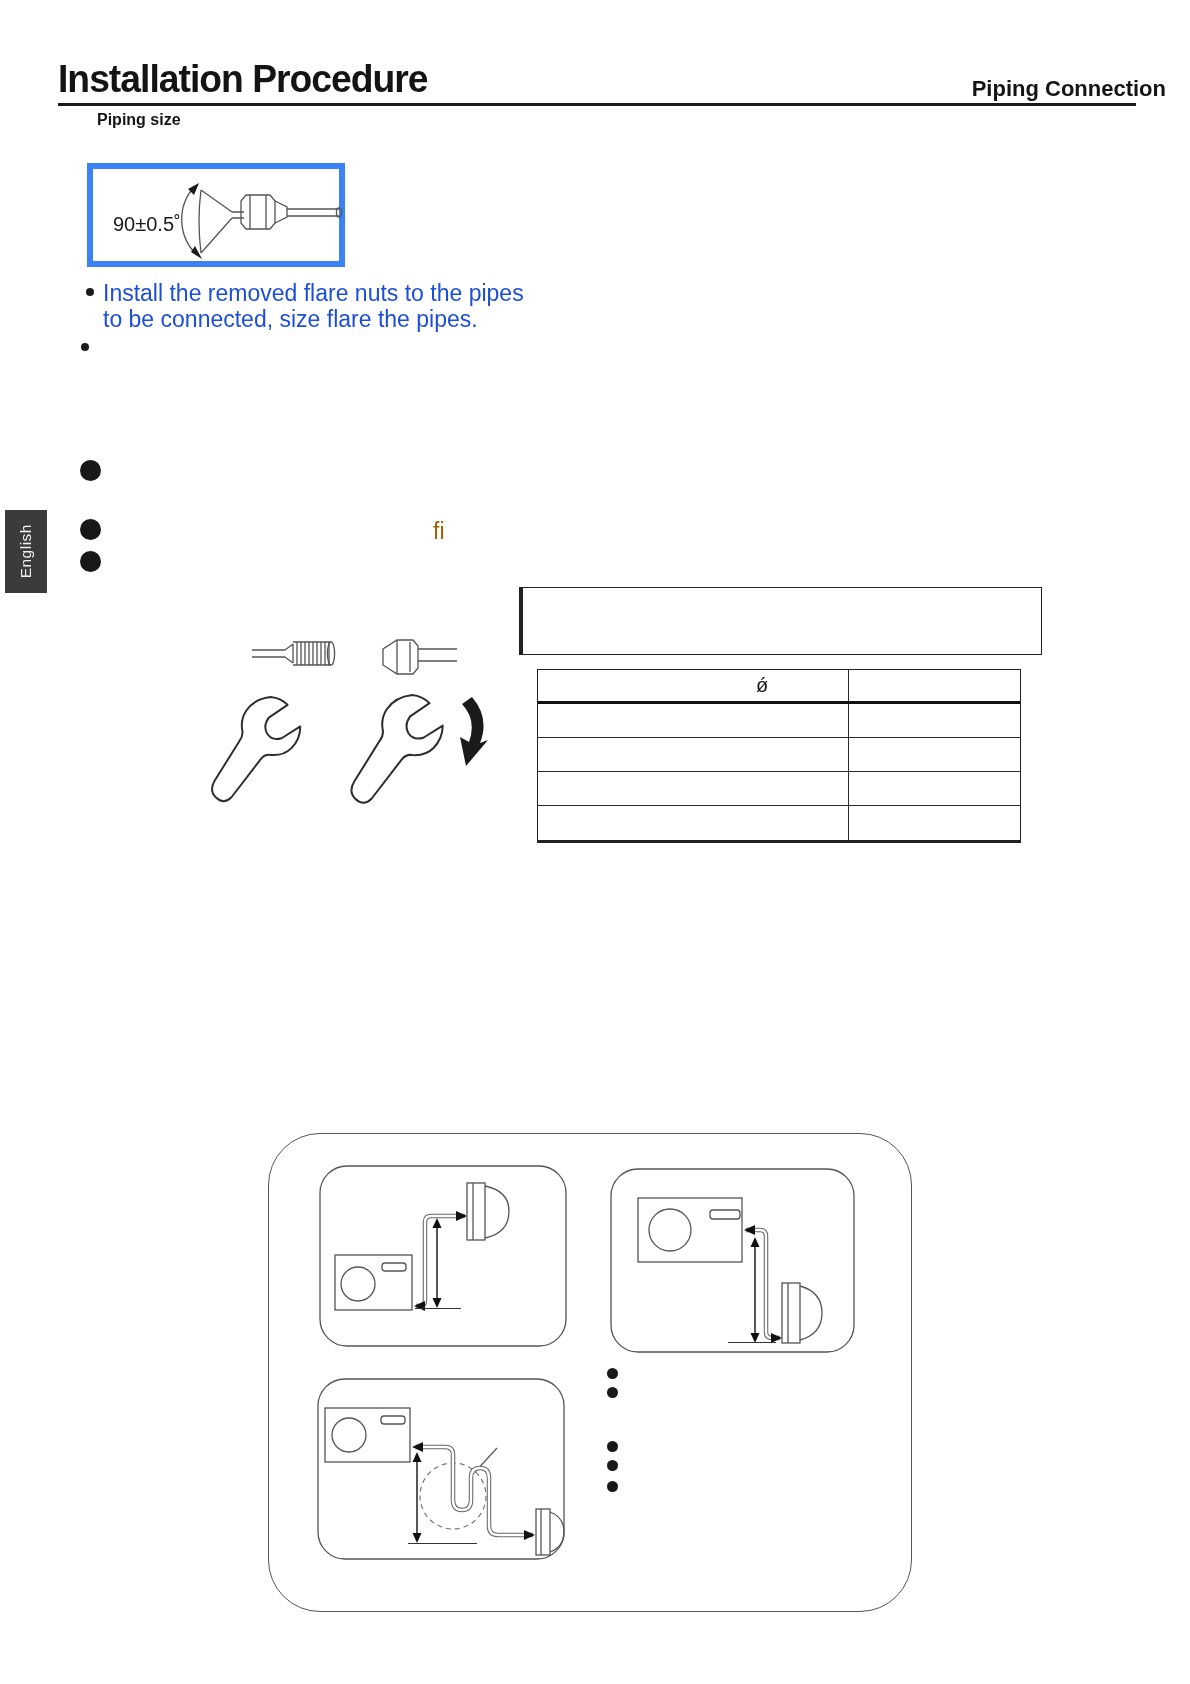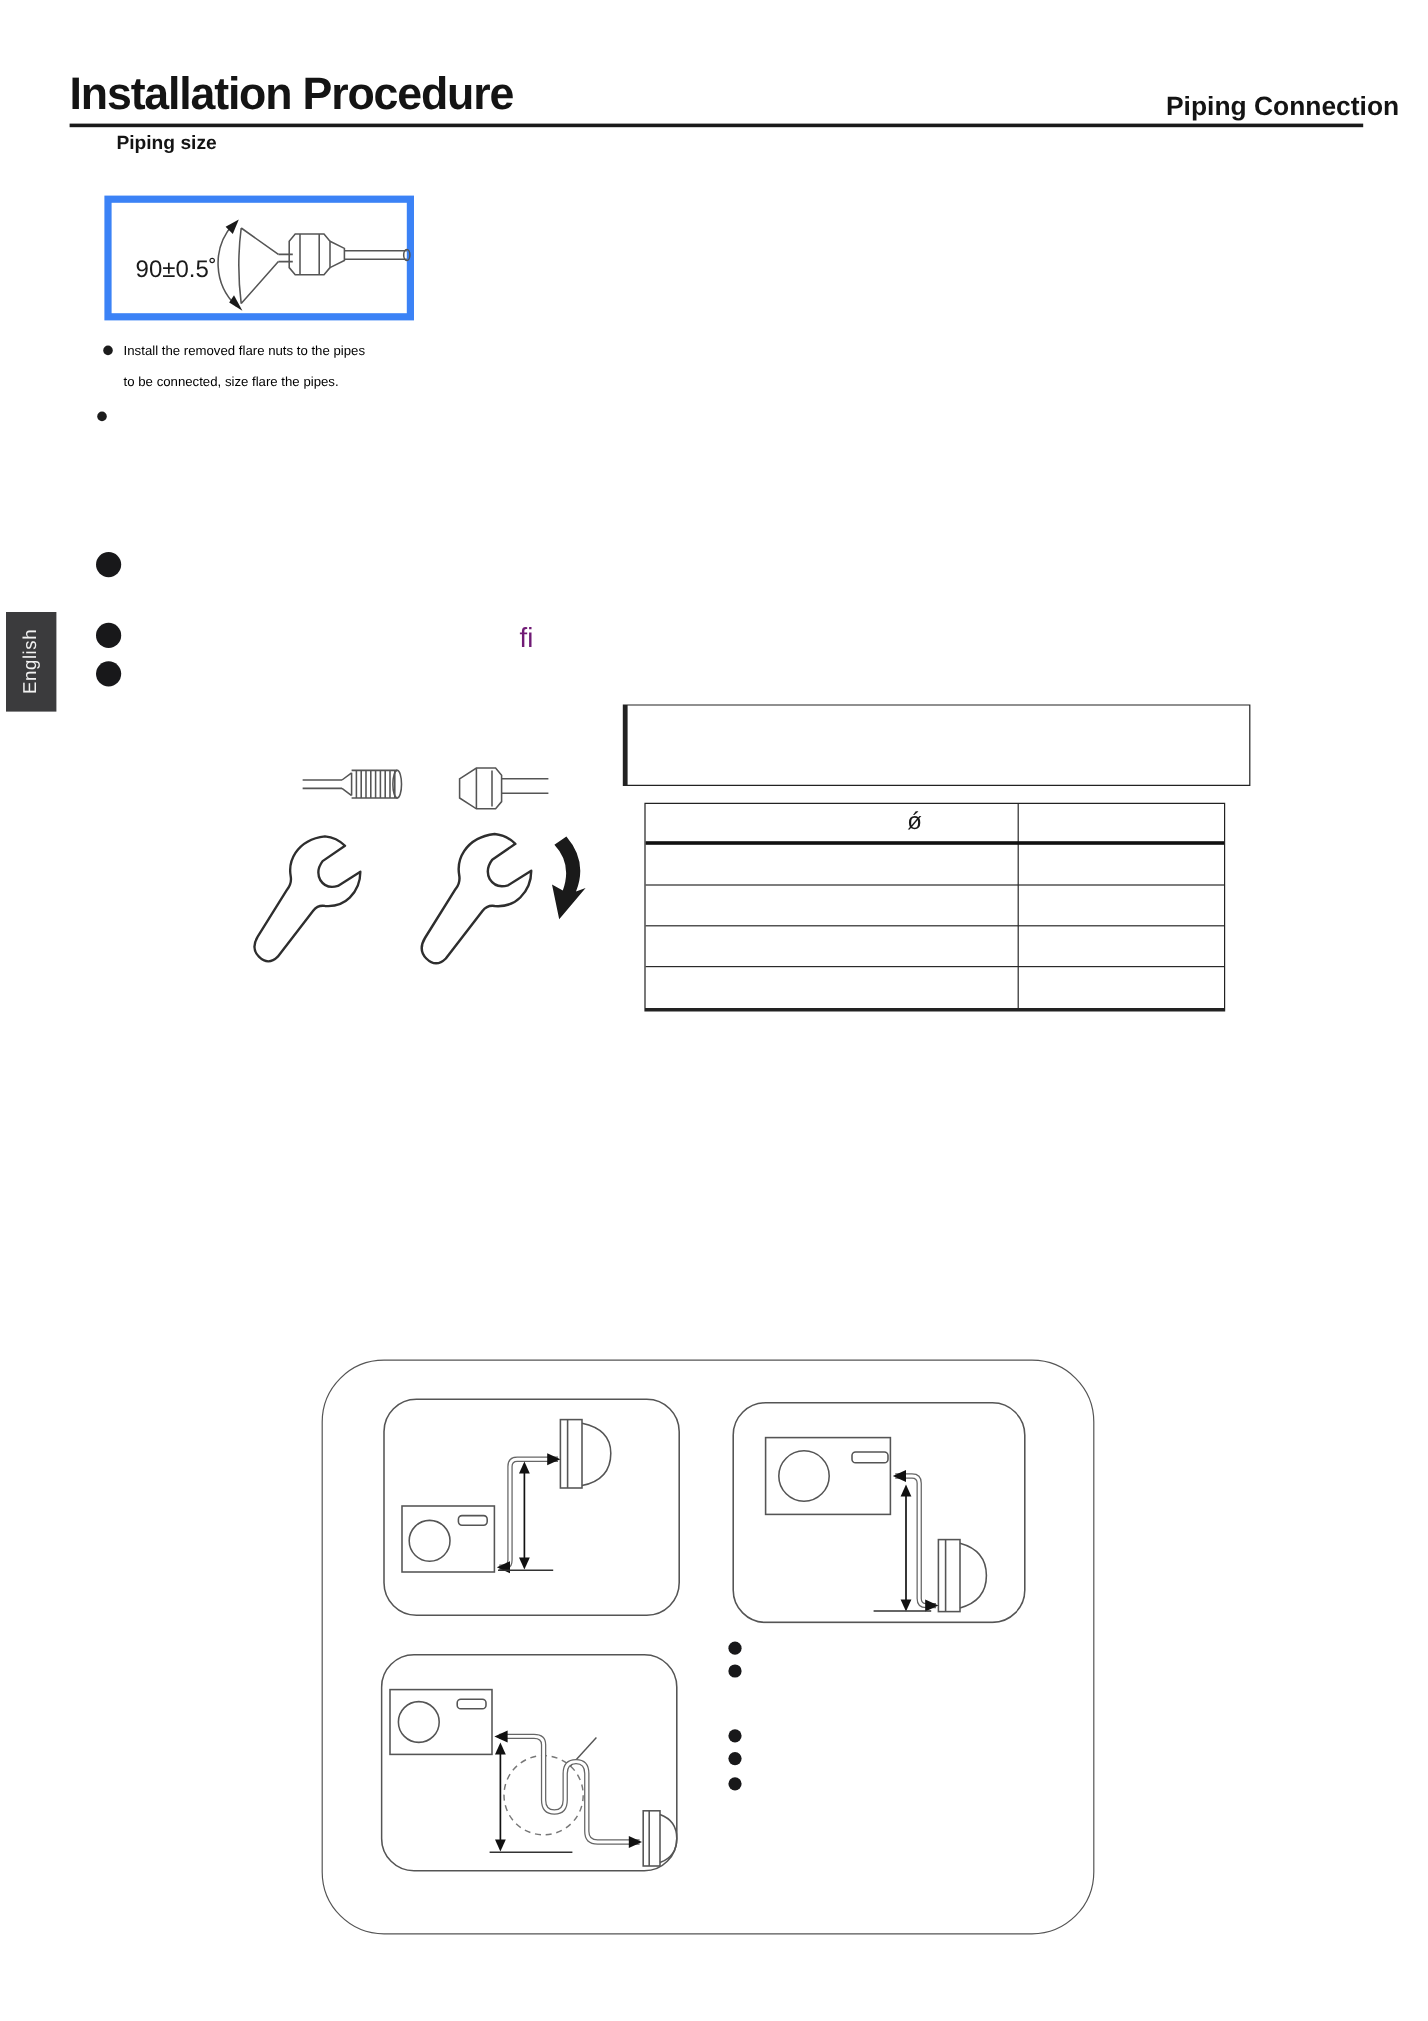--- a/index.html
+++ b/index.html
@@ -13,34 +13,34 @@
     color:#141414;transform:scaleX(.98);transform-origin:left;
   }
   .header-right{
     right:55px;top:76px;font-size:22px;font-weight:bold;color:#141414;
   }
   .header-rule{left:58px;top:103px;width:1078px;height:3px;background:#1a1a1a;}
   .section-title{left:97px;top:111px;font-size:16px;font-weight:bold;color:#141414;}
   .flare-box{
     left:87px;top:163px;width:258px;height:104px;border:6px solid #3b82f6;box-sizing:border-box;
   }
-  .note-line{font-size:11px;color:#000000;line-height:26px;}
+  .note-line{font-size:23px;color:#1d4ed8;line-height:26px;}
   .dot{background:#1c1c1c;border-radius:50%;}
   .dot8{width:8px;height:8px;}
   .dot21{width:21px;height:21px;background:#18181a;}
   .dot11{width:11px;height:11px;background:#18181a;}
   .lang-tab{
     left:5px;top:510px;width:42px;height:83px;background:#3b3b3d;
     display:flex;align-items:center;justify-content:center;
   }
   .lang-tab span{
     writing-mode:vertical-rl;transform:rotate(180deg);
     color:#f2f2f2;font-size:15.5px;letter-spacing:.5px;
   }
-  .fragment-fi{left:433px;top:518px;font-size:23px;color:#701a75;}
+  .fragment-fi{left:433px;top:518px;font-size:23px;color:#a16207;}
   .empty-box{
     left:519px;top:587px;width:523px;height:68px;box-sizing:border-box;
     border:1.5px solid #222;border-left-width:4px;
   }
   .pipe-table{
     left:537px;top:669px;width:484px;height:174px;box-sizing:border-box;
     border:1.5px solid #222;border-bottom-width:3px;
   }
   .pipe-table .thead{
     position:relative;height:34px;border-bottom:3px solid #111;box-sizing:border-box;

